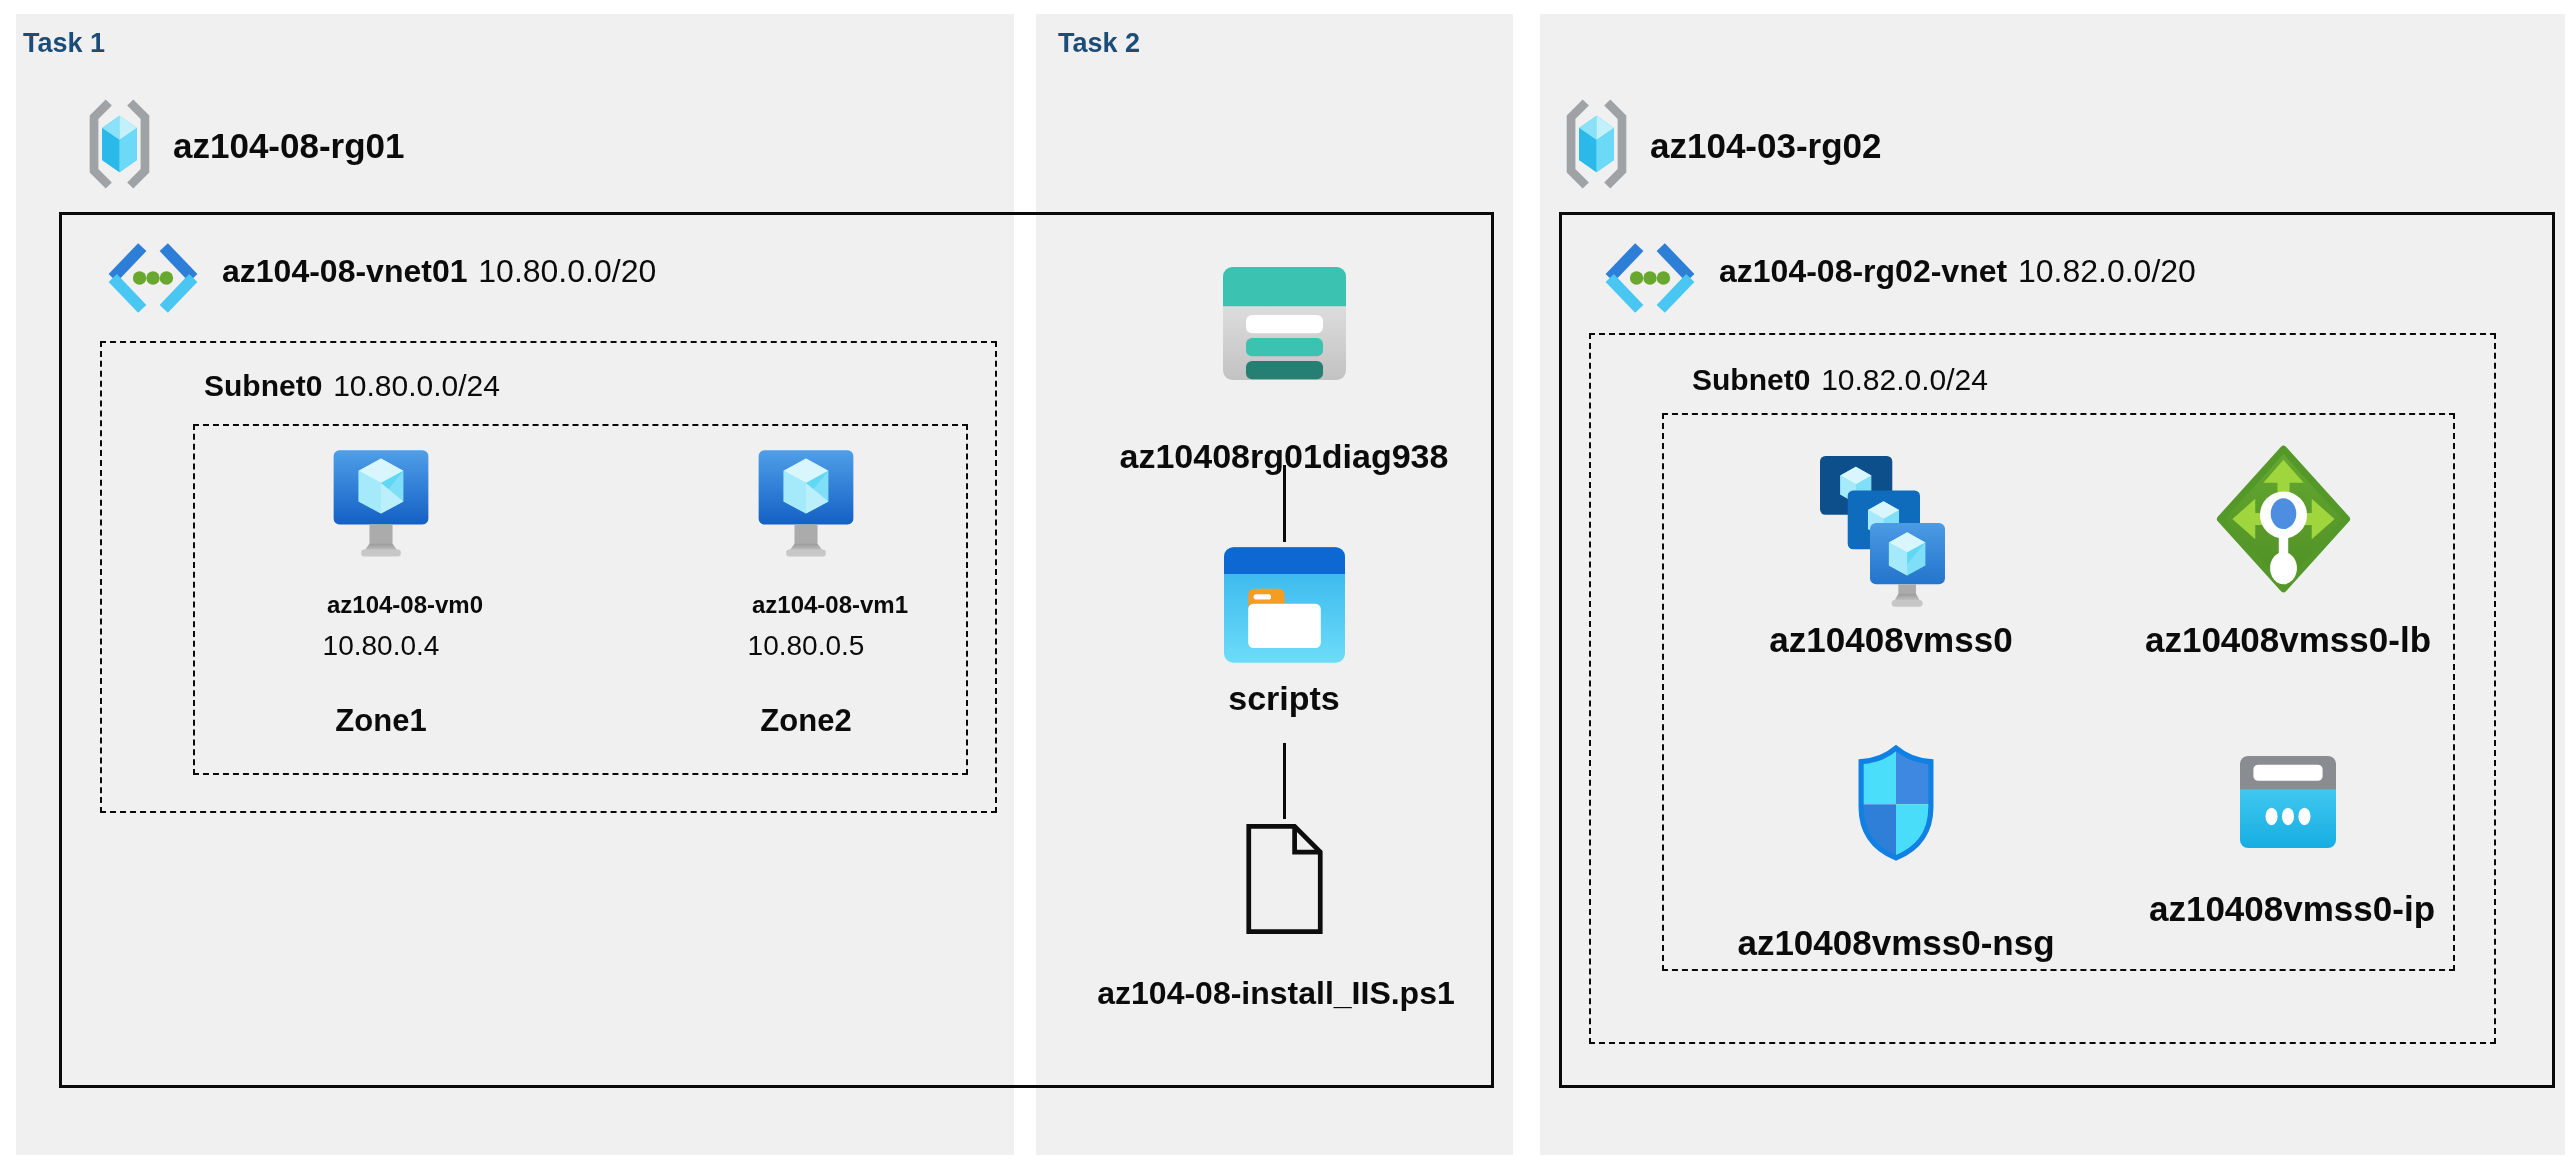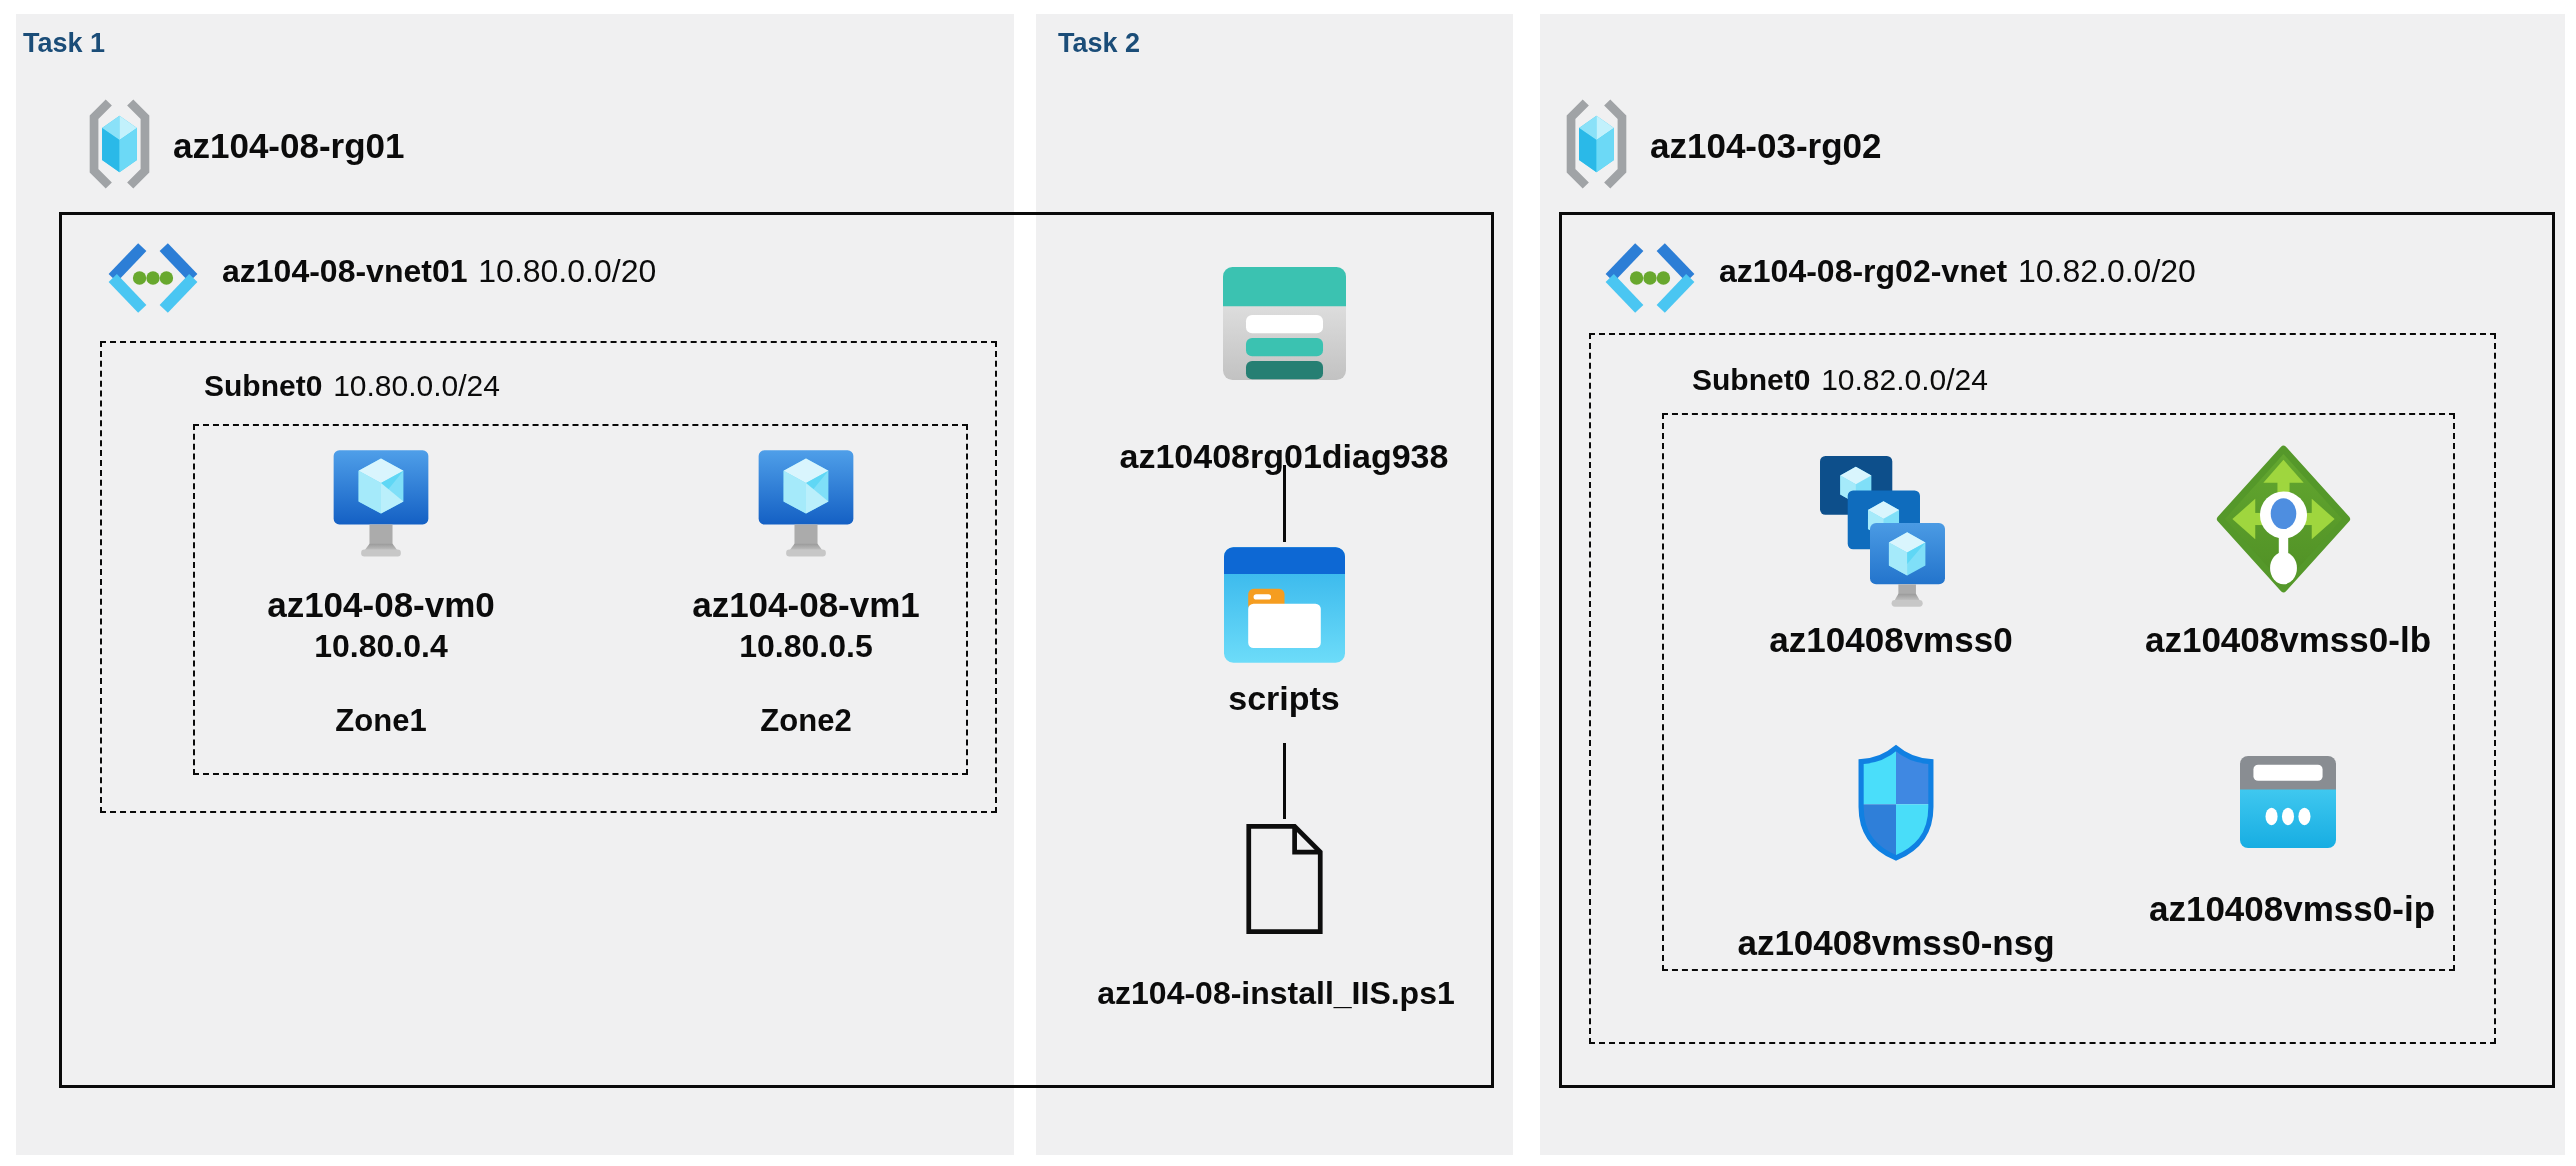--- a/index.html
+++ b/index.html
@@ -20,22 +20,22 @@
   .hdr { position:absolute; white-space:nowrap; transform:translateY(-50%); }
   .hdr .nm { font-weight:700; }
   .hdr .cidr { font-weight:400; margin-left:10.8px; }
   .rg-label { font-size:35px; font-weight:700; }
   .hdr48 { font-size:32px; }
   .hdr44 { font-size:30px; }
   .clabel {
     position:absolute; transform:translate(-50%,-50%);
     white-space:nowrap; text-align:center;
   }
-  .vm-name { font-size:35px; font-weight:700; }
-  .vm-ip   { font-size:32px; font-weight:700; }
+  .vm-name { font-size:24px; font-weight:700;margin-left:24px; }
+  .vm-ip   { font-size:28px; font-weight:400; }
   .zone    { font-size:31px; font-weight:700; }
   .t2-label{ font-size:34px; font-weight:700; }
   .t2-file { font-size:32px; font-weight:700; }
   .t3-label{ font-size:35px; font-weight:700; }
   .vline { position:absolute; width:2.7px; background:#0a0a0a; }
 </style>
 </head>
 <body>
 
 <svg width="0" height="0" style="position:absolute">

